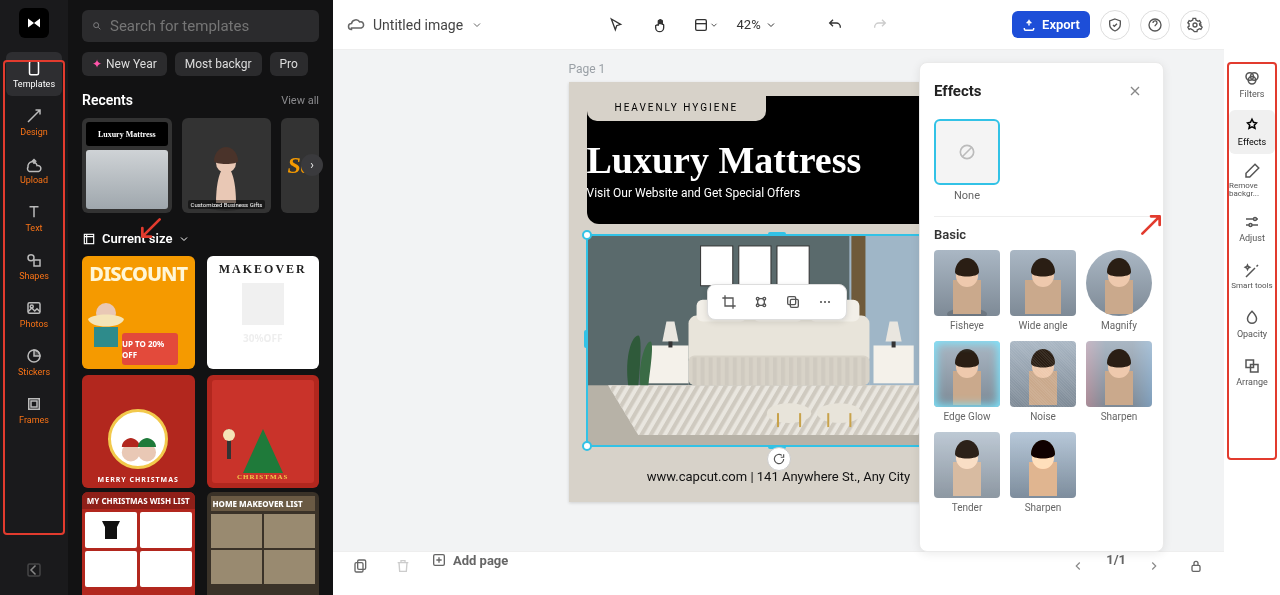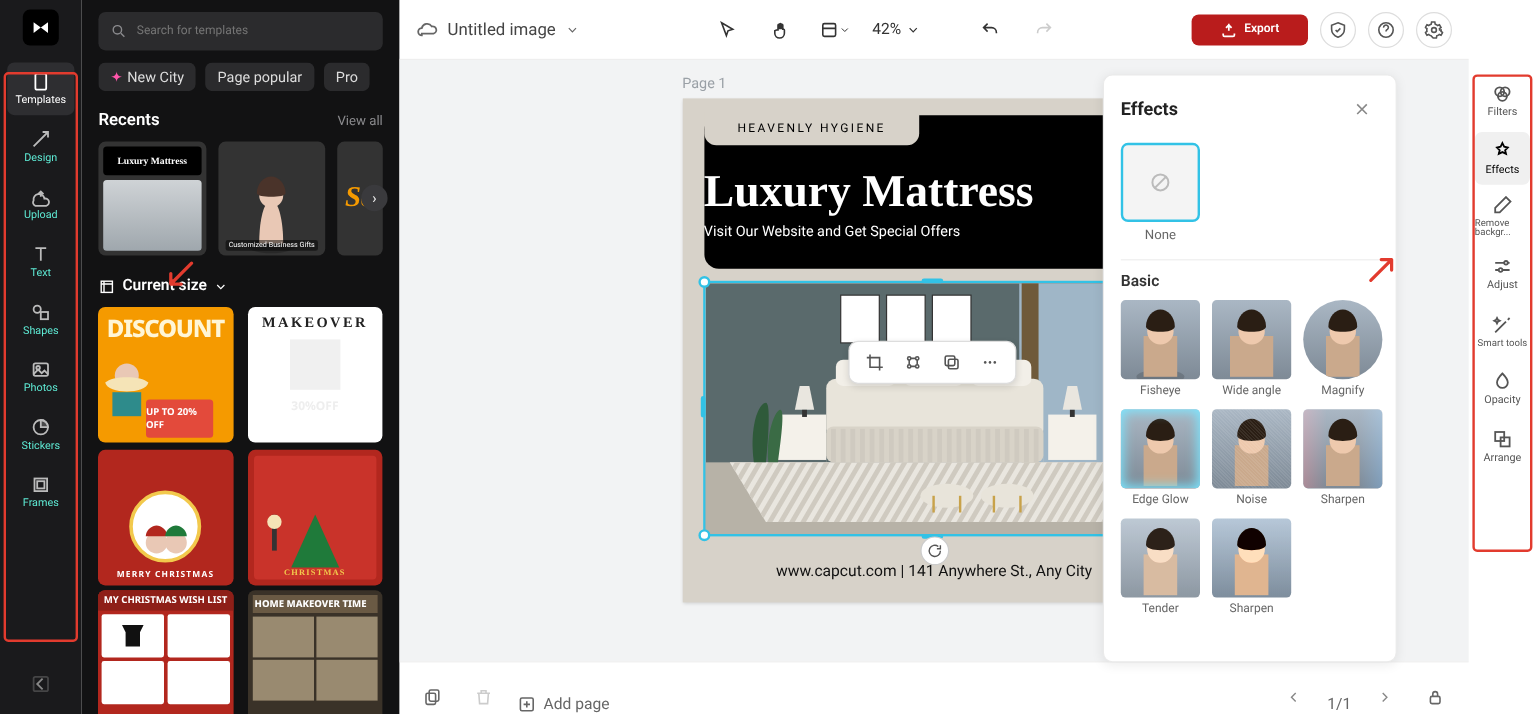--- a/index.html
+++ b/index.html
@@ -3,32 +3,32 @@
 <meta charset="utf-8">
 <style>
   * { box-sizing: border-box; margin: 0; padding: 0; font-family: -apple-system, BlinkMacSystemFont, "Segoe UI", Roboto, sans-serif; }
   html, body { width: 1280px; height: 595px; overflow: hidden; background: #fff; }
   .app { display: flex; width: 100%; height: 100%; }
 
   
   .nav-col { width: 68px; background: #1a1a1c; display: flex; flex-direction: column; align-items: center; padding-top: 8px; position: relative; }
   .logo { width: 30px; height: 30px; background: #000; border-radius: 6px; display: flex; align-items: center; justify-content: center; margin-bottom: 14px; }
   .logo svg { width: 18px; height: 18px; }
-  .nav-item { width: 56px; height: 44px; display: flex; flex-direction: column; align-items: center; justify-content: center; color: #5eead4; cursor: pointer; border-radius: 6px; margin-bottom: 4px; }
+  .nav-item { width: 56px; height: 44px; display: flex; flex-direction: column; align-items: center; justify-content: center; color: #f97316; cursor: pointer; border-radius: 6px; margin-bottom: 4px; }
   .nav-item.active { background: #2e2e31; color: #fff; }
   .nav-item .nicon { width: 18px; height: 18px; display:flex;align-items:center;justify-content:center;}
   .nav-item .nlabel { font-size: 9px; margin-top: 2px; }
   .nav-collapse { position: absolute; bottom: 12px; color:#888; }
   .red-box-left { position: absolute; left: 3px; top: 60px; width: 62px; height: 475px; border: 2px solid #e23b2e; border-radius: 4px; pointer-events: none; }
   .red-arrow-left { position: absolute; left: 70px; top: 215px; color: #e23b2e; pointer-events:none; }
 
   
   .side-panel { width: 265px; background: #121213; color: #eee; display: flex; flex-direction: column; padding: 10px 14px 0 14px; position: relative; }
   .search { display: flex; align-items: center; background: #2b2b2d; border-radius: 6px; height: 34px; padding: 0 10px; color: #8a8a8d; gap: 8px; }
-  .search input { background: none; border: none; outline: none; color: #ddd; font-size: 10px; flex:1; }
+  .search input { background: none; border: none; outline: none; color: #ddd; font-size: 15px; flex:1; }
   .chips { display: flex; gap: 8px; margin-top: 10px; overflow: hidden; }
   .chip { background: #2b2b2d; color: #ddd; font-size: 12px; padding: 6px 10px; border-radius: 6px; white-space: nowrap; display:flex;align-items:center;gap:4px;}
   .section-head { display: flex; justify-content: space-between; align-items: center; margin-top: 16px; }
   .section-head h4 { font-size: 14px; font-weight: 600; color:#fff; }
   .section-head a { font-size: 11px; color: #8a8a8d; }
   .recents-row { display: flex; gap: 10px; margin-top: 10px; position: relative; }
   .recents-row .thumb { width: 95px; height: 95px; border-radius: 6px; overflow:hidden; background:#333; position:relative;}
   .recents-row .more { position:absolute; right:-4px; top:36px; width:22px;height:22px;border-radius:50%;background:#3a3a3d;color:#eee;display:flex;align-items:center;justify-content:center;font-size:12px;}
   .cur-size { display:flex;align-items:center;gap:6px;margin-top:18px;font-size:13px;font-weight:600;color:#fff;}
   .grid { display: grid; grid-template-columns: 1fr 1fr; gap: 12px; margin-top: 10px; overflow-y:auto; }
@@ -36,21 +36,21 @@
 
   
   .main { flex: 1; display: flex; flex-direction: column; background:#fff; position:relative;}
   .topbar { height: 50px; display: flex; align-items: center; padding: 0 14px; gap: 10px; border-bottom: 1px solid #eee;}
   .doc-title { display:flex;align-items:center;gap:8px;color:#444;font-size:14px;}
   .topbar-spacer { flex: 1; }
   .tool-group { display:flex;align-items:center;gap:17px;}
   .tbtn { width:28px;height:28px;border-radius:4px;display:flex;align-items:center;justify-content:center;color:#555;cursor:pointer;}
   .tbtn.dim { color:#bbb; }
   .zoom { font-size:13px;color:#333;display:flex;align-items:center;gap:4px;}
-  .export-btn { background:#b91c1c;color:#fff;padding:6px 24px;border-radius:6px;font-size:10px;font-weight:600;display:flex;align-items:center;gap:6px;}
+  .export-btn { background:#1d4ed8;color:#fff;padding:6px 10px;border-radius:6px;font-size:13px;font-weight:600;display:flex;align-items:center;gap:6px;}
   .ricon { width:30px;height:30px;border-radius:50%;border:1px solid #ddd;display:flex;align-items:center;justify-content:center;color:#555;}
 
   .canvas-wrap { flex:1; background:#f2f3f4; display:flex;flex-direction:column;align-items:center; position:relative; overflow:hidden;}
   .page-label { width: 420px; display:flex;justify-content:space-between;align-items:center;margin-top:12px;color:#9aa0a6;font-size:12px;}
   .page-label .picons{display:flex;gap:10px;}
   .canvas { width: 420px; height: 420px; background:#d7d2c9; margin-top:6px; position:relative; box-shadow:0 1px 3px rgba(0,0,0,.15);}
   .card-top { position:absolute; left:18px; right:18px; top:14px; height:128px; background:#000; border-radius:12px; color:#fff; display:flex;flex-direction:column;justify-content:center;}
   .tag-top { position:absolute; top:-2px; background:#d7d2c9; color:#000; font-size:10px; letter-spacing:2px; padding:8px 28px; border-radius:0 0 10px 10px;}
   .lux { font-family: Georgia, "Times New Roman", serif; font-size:38px; font-weight:700; margin-top:18px;}
   .sub { font-size:12px; margin-top:4px;}
@@ -59,21 +59,21 @@
   .handle { width:10px;height:10px;border:2px solid #32c2e6;background:#fff;border-radius:50%;position:absolute;}
   .h-tl{left:-6px;top:-6px}.h-tr{right:-6px;top:-6px}.h-bl{left:-6px;bottom:-6px}.h-br{right:-6px;bottom:-6px}
   .mhandle{width:4px;height:18px;border-radius:2px;background:#fff;border:2px solid #32c2e6;position:absolute;}
   .mh-l{left:-4px;top:calc(50% - 11px)}.mh-r{right:-4px;top:calc(50% - 11px)}
   .mh-t{top:-4px;left:calc(50% - 11px);width:18px;height:4px}.mh-b{bottom:-4px;left:calc(50% - 11px);width:18px;height:4px}
   .footer-text { position:absolute; bottom:18px; width:100%; text-align:center; font-size:13px; color:#111;}
   .rot-handle { position:absolute; bottom:-26px; left:calc(50% - 12px); width:24px;height:24px;border-radius:50%;background:#fff;border:1px solid #ccc;display:flex;align-items:center;justify-content:center;color:#555;}
   .float-toolbar { position:absolute; top:48px; left:calc(50% - 72px); background:#fff;border:1px solid #ddd;border-radius:8px;display:flex;gap:6px;padding:4px 8px;box-shadow:0 2px 6px rgba(0,0,0,.12);}
   .float-toolbar .tbtn{width:26px;height:26px;}
 
-  .bottombar { height: 44px; border-top:1px solid #eee; display:flex;align-items:flex-end;padding:0 14px;gap:14px;color:#666;font-size:13px;}
+  .bottombar { height: 44px; border-top:1px solid #eee; display:flex;align-items:flex-start;padding:0 14px;gap:14px;color:#666;font-size:13px;font-weight:bold;}
   .bottombar .spacer{flex:1;}
   .addpage{display:flex;align-items:center;gap:6px;}
 
   
   .effects-pane { position:absolute; right:60px; top:62px; width:245px; background:#fff; border:1px solid #eaeaea; border-radius:8px; padding:14px 14px 6px 14px; box-shadow:0 2px 10px rgba(0,0,0,.08); height:490px; overflow:hidden;}
   .effects-head{display:flex;justify-content:space-between;align-items:center;}
   .effects-head h3{font-size:15px;font-weight:700;color:#222;}
   .none-slot{width:66px;height:66px;border:2px solid #32c2e6;border-radius:6px;margin-top:14px;display:flex;align-items:center;justify-content:center;color:#aaa;background:#f4f4f4;}
   .none-label{font-size:11px;color:#666;text-align:center;width:66px;margin-top:4px;}
   .effects-sep{height:1px;background:#eee;margin:14px 0 10px;}
@@ -221,24 +221,24 @@
     <div class="search">
       <svg width="14" height="14" viewBox="0 0 24 24" fill="none" stroke="#8a8a8d" stroke-width="2">
           <circle cx="10" cy="10" r="6"></circle>
           <path d="M20 20l-5-5"></path>
         </svg>
       <input placeholder="Search for templates" style="">
     </div>
     <div class="chips">
       <div class="chip">
           <span style="color:#f5a;">✦</span>
-          <span>New City</span>
+          <span>New Year</span>
         </div>
       <div class="chip">
-          <span>Page popular</span>
+          <span>Most backgr</span>
         </div>
       <div class="chip">
           <span>Pro</span>
         </div>
     </div>
     <div class="section-head">
       <h4>Recents</h4>
       <a>View all</a>
     </div>
     <div class="recents-row">
@@ -315,21 +315,21 @@
               <svg width="30" height="30" viewBox="0 0 30 30">
                 <path d="M6 6h18l-3 6v12H9V12z" fill="#111"></path>
               </svg>
             </div>
             <div class="c"></div>
             <div class="c"></div>
             <div class="c"></div>
           </div>
       </div>
       <div class="gthumb th-make">
-        <div class="t">HOME MAKEOVER TIME</div>
+        <div class="t">HOME MAKEOVER LIST</div>
         <div class="g">
             <div class="c"></div>
             <div class="c"></div>
             <div class="c"></div>
             <div class="c"></div>
           </div>
       </div>
     </div>
 
     <svg class="red-arrow-left" width="26" height="26" viewBox="0 0 24 24">

